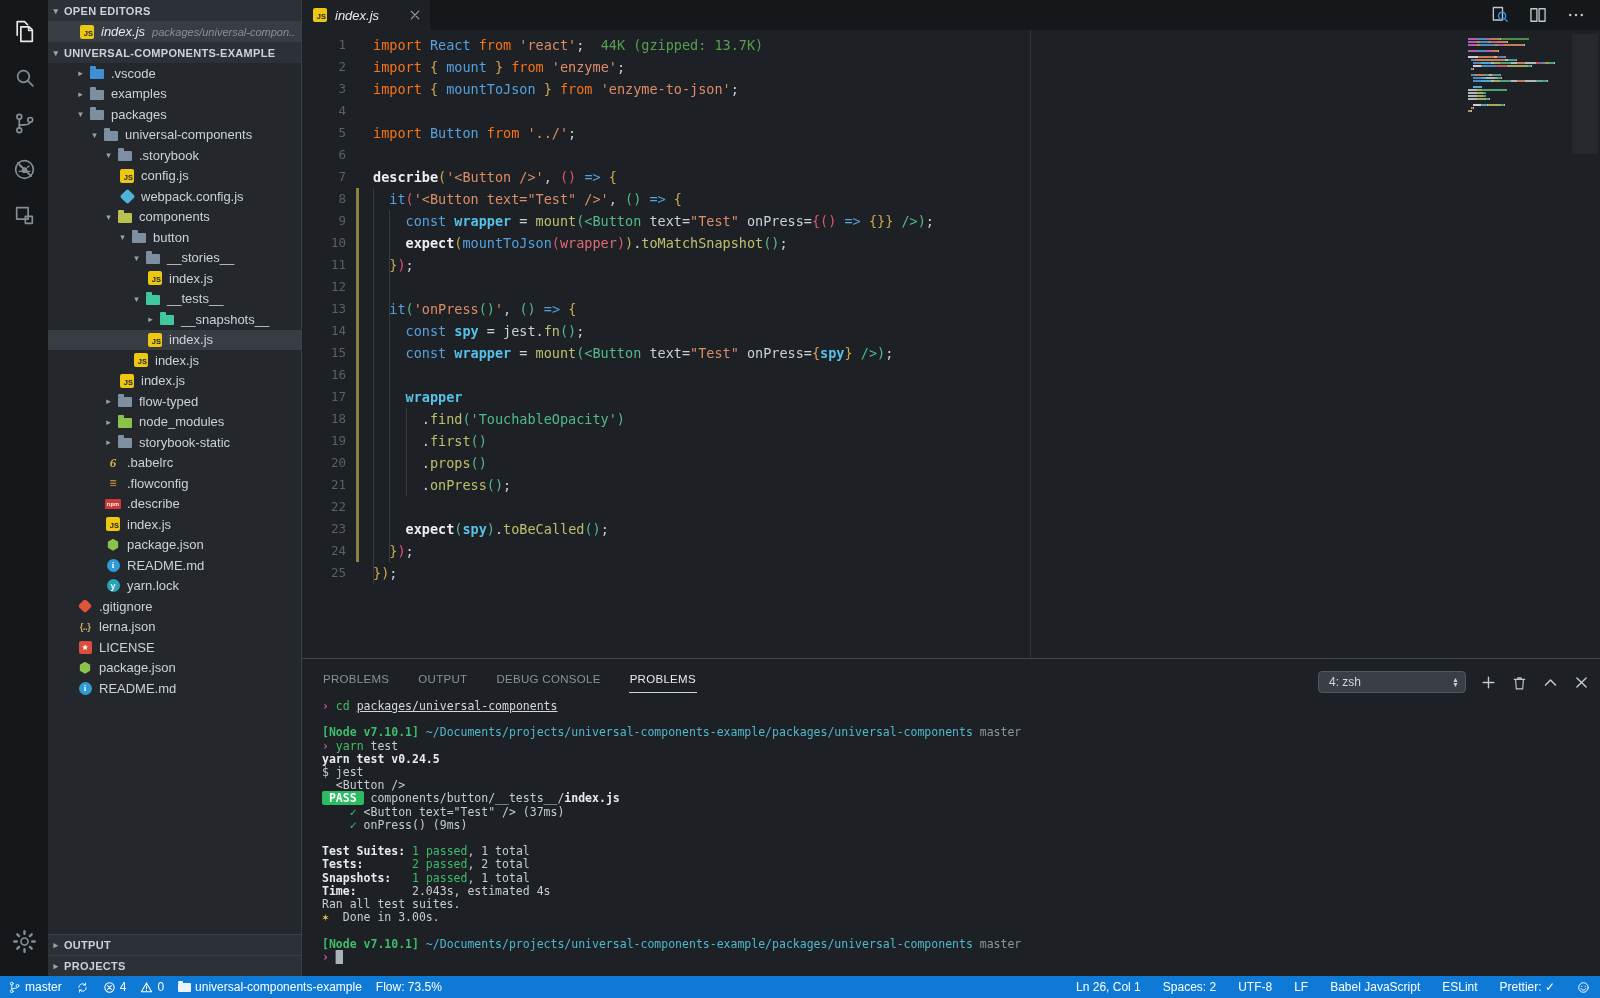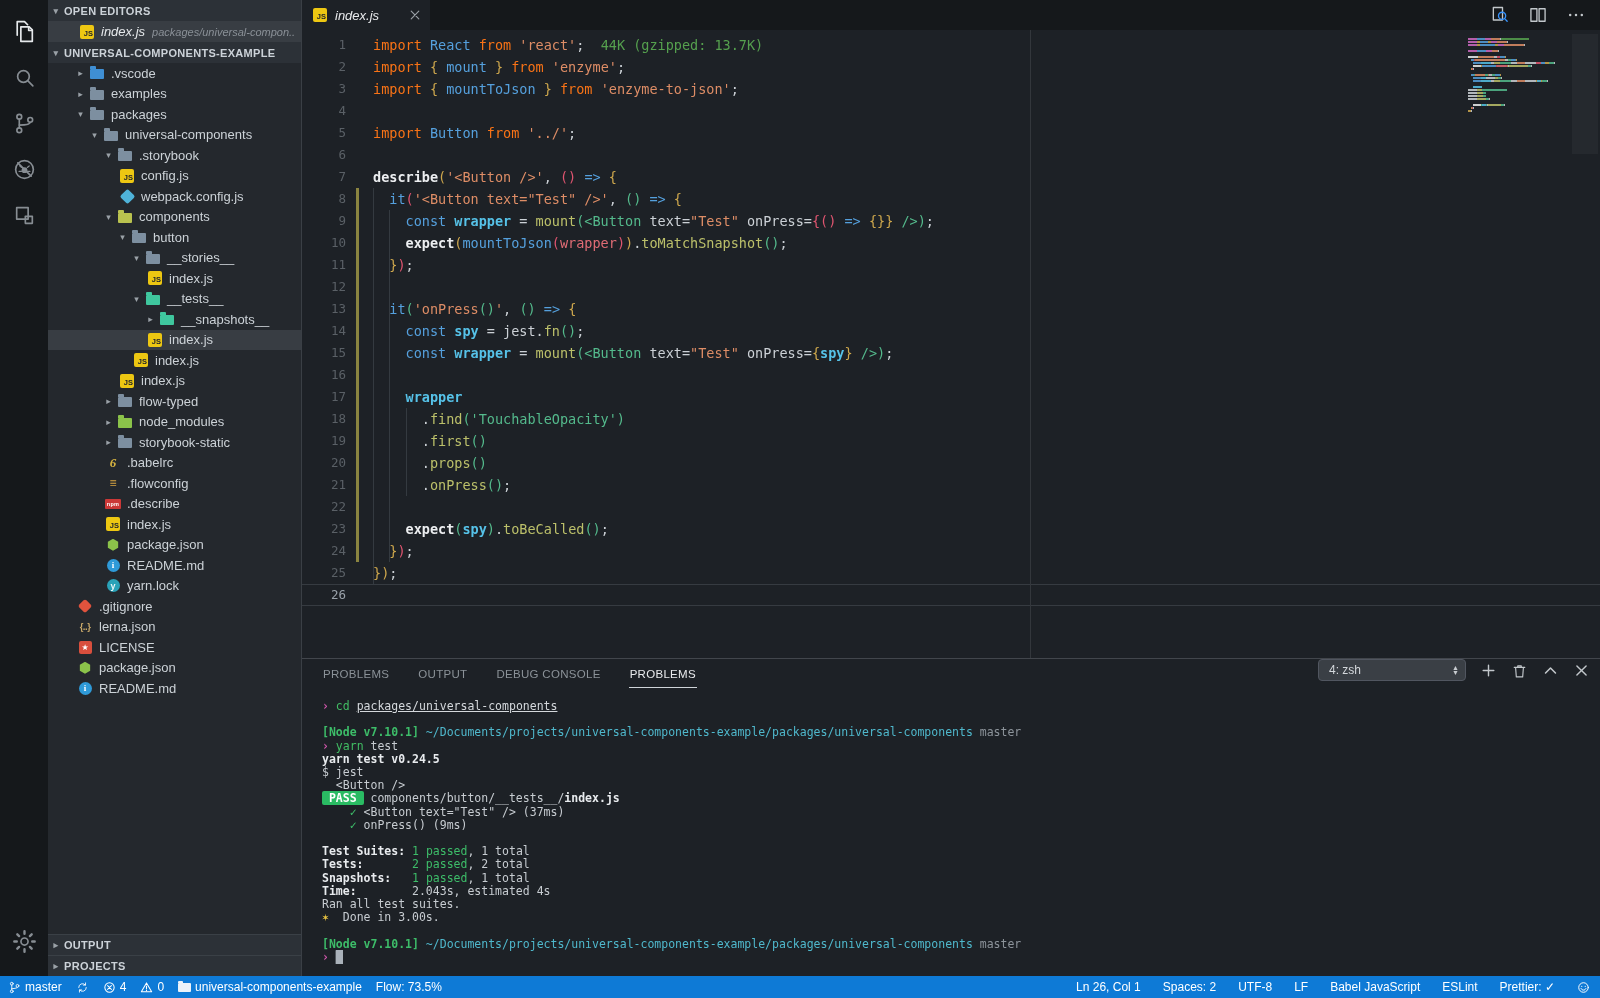--- a/index.html
+++ b/index.html
@@ -75,21 +75,21 @@
   .tk-fg{color:#ccd1d6} .tk-wht{color:#eceef0;font-weight:bold} .tk-cost{color:#55a04e}
   .guide { position:absolute; width:1px; background:#343a40; }
   #ruler { position:absolute; top:0; bottom:0; left:728px; width:1px; background:#33373c; }
   #minimap { position:absolute; top:8px; right:36px; width:96px; cursor:pointer; }
   .mm-row { height:2px; margin-bottom:1px; display:flex; }
   .mm-row span { height:2px; display:inline-block; opacity:.85; }
   #mm-slider { position:absolute; top:4px; right:2px; width:26px; height:120px; background:rgba(255,255,255,.04); }
 
   
   #panel { height:318px; flex:none; background:#1d2126; border-top:1px solid #42464c; display:flex; flex-direction:column; }
-  #panel-header { height:34px; display:flex; align-items:flex-start; padding:0 10px 0 20px; flex:none; }
+  #panel-header { height:34px; display:flex; align-items:flex-end; padding:0 10px 0 20px; flex:none; }
   .ptab { font-size:11.5px; letter-spacing:.3px; color:#8b9298; margin-right:27px; cursor:pointer; padding:9px 1px 7px; }
   .ptab.active { color:#e8eaec; border-bottom:1px solid #cfd4d8; }
   #panel-right { margin-left:auto; display:flex; align-items:center; gap:14px; }
   #shell-select { width:148px; height:22px; background:#3a3f45; border:1px solid #515660; border-radius:4px; display:flex; align-items:center; padding:0 4px 0 10px; font-size:12px; color:#d3d7db; cursor:pointer; }
   #shell-select .stepper { margin-left:auto; display:flex; flex-direction:column; align-items:center; line-height:5px; font-size:7px; color:#c8ccd0; padding:0 2px; }
   .pctl { color:#c2c7cb; cursor:pointer; display:flex; }
   .pctl svg { width:17px; height:17px; }
   #terminal { flex:1; padding:7px 0 0 20px; font-family:"DejaVu Sans Mono",monospace; font-size:11.5px; line-height:13.2px; overflow:hidden; cursor:text; }
   .tml { white-space:pre; }
   .tm-pr{color:#d357ae;font-weight:bold} .tm-g{color:#41bd63} .tm-u{color:#d4d8dc;text-decoration:underline}
@@ -476,21 +476,20 @@
             <div class="cl"><span class="ln">16</span><span class="gbar mod"></span><span class="ctext"></span></div>
             <div class="cl"><span class="ln">17</span><span class="gbar mod"></span><span class="ctext"><span class="tk-fg">    </span><span class="tk-cyan">wrapper</span></span></div>
             <div class="cl"><span class="ln">18</span><span class="gbar mod"></span><span class="ctext"><span class="tk-fg">      .</span><span class="tk-fn">find</span><span class="tk-grn">('TouchableOpacity')</span></span></div>
             <div class="cl"><span class="ln">19</span><span class="gbar mod"></span><span class="ctext"><span class="tk-fg">      .</span><span class="tk-fn">first</span><span class="tk-grn">()</span></span></div>
             <div class="cl"><span class="ln">20</span><span class="gbar mod"></span><span class="ctext"><span class="tk-fg">      .</span><span class="tk-fn">props</span><span class="tk-grn">()</span></span></div>
             <div class="cl"><span class="ln">21</span><span class="gbar mod"></span><span class="ctext"><span class="tk-fg">      .</span><span class="tk-fn">onPress</span><span class="tk-grn">()</span><span class="tk-fg">;</span></span></div>
             <div class="cl"><span class="ln">22</span><span class="gbar mod"></span><span class="ctext"></span></div>
             <div class="cl"><span class="ln">23</span><span class="gbar mod"></span><span class="ctext"><span class="tk-fg">    </span><span class="tk-wht">expect</span><span class="tk-grn">(</span><span class="tk-cyan">spy</span><span class="tk-grn">)</span><span class="tk-fg">.</span><span class="tk-fn">toBeCalled</span><span class="tk-grn">()</span><span class="tk-fg">;</span></span></div>
             <div class="cl"><span class="ln">24</span><span class="gbar mod"></span><span class="ctext"><span class="tk-fg">  </span><span class="tk-gold">}</span><span class="tk-pink">)</span><span class="tk-fg">;</span></span></div>
             <div class="cl"><span class="ln">25</span><span class="gbar"></span><span class="ctext"><span class="tk-gold">})</span><span class="tk-fg">;</span></span></div>
-            <div class="cl cur"><span class="ln">26</span><span class="gbar"></span><span class="ctext"></span></div>
             <div class="guide" style="left: 71px; top: 158px; height: 396px;"></div>
             <div class="guide" style="left: 87px; top: 180px; height: 352px;"></div>
             <div class="guide" style="left: 104px; top: 378px; height: 88px;"></div>
           </div>
         <div id="ruler"></div>
         <div id="minimap">
             <div class="mm-row">
               <span style="width: 9px; background: rgb(207, 104, 195);"></span>
               <span style="width: 8px; background: rgb(85, 160, 221);"></span>
               <span style="width: 6px; background: rgb(207, 104, 195);"></span>

